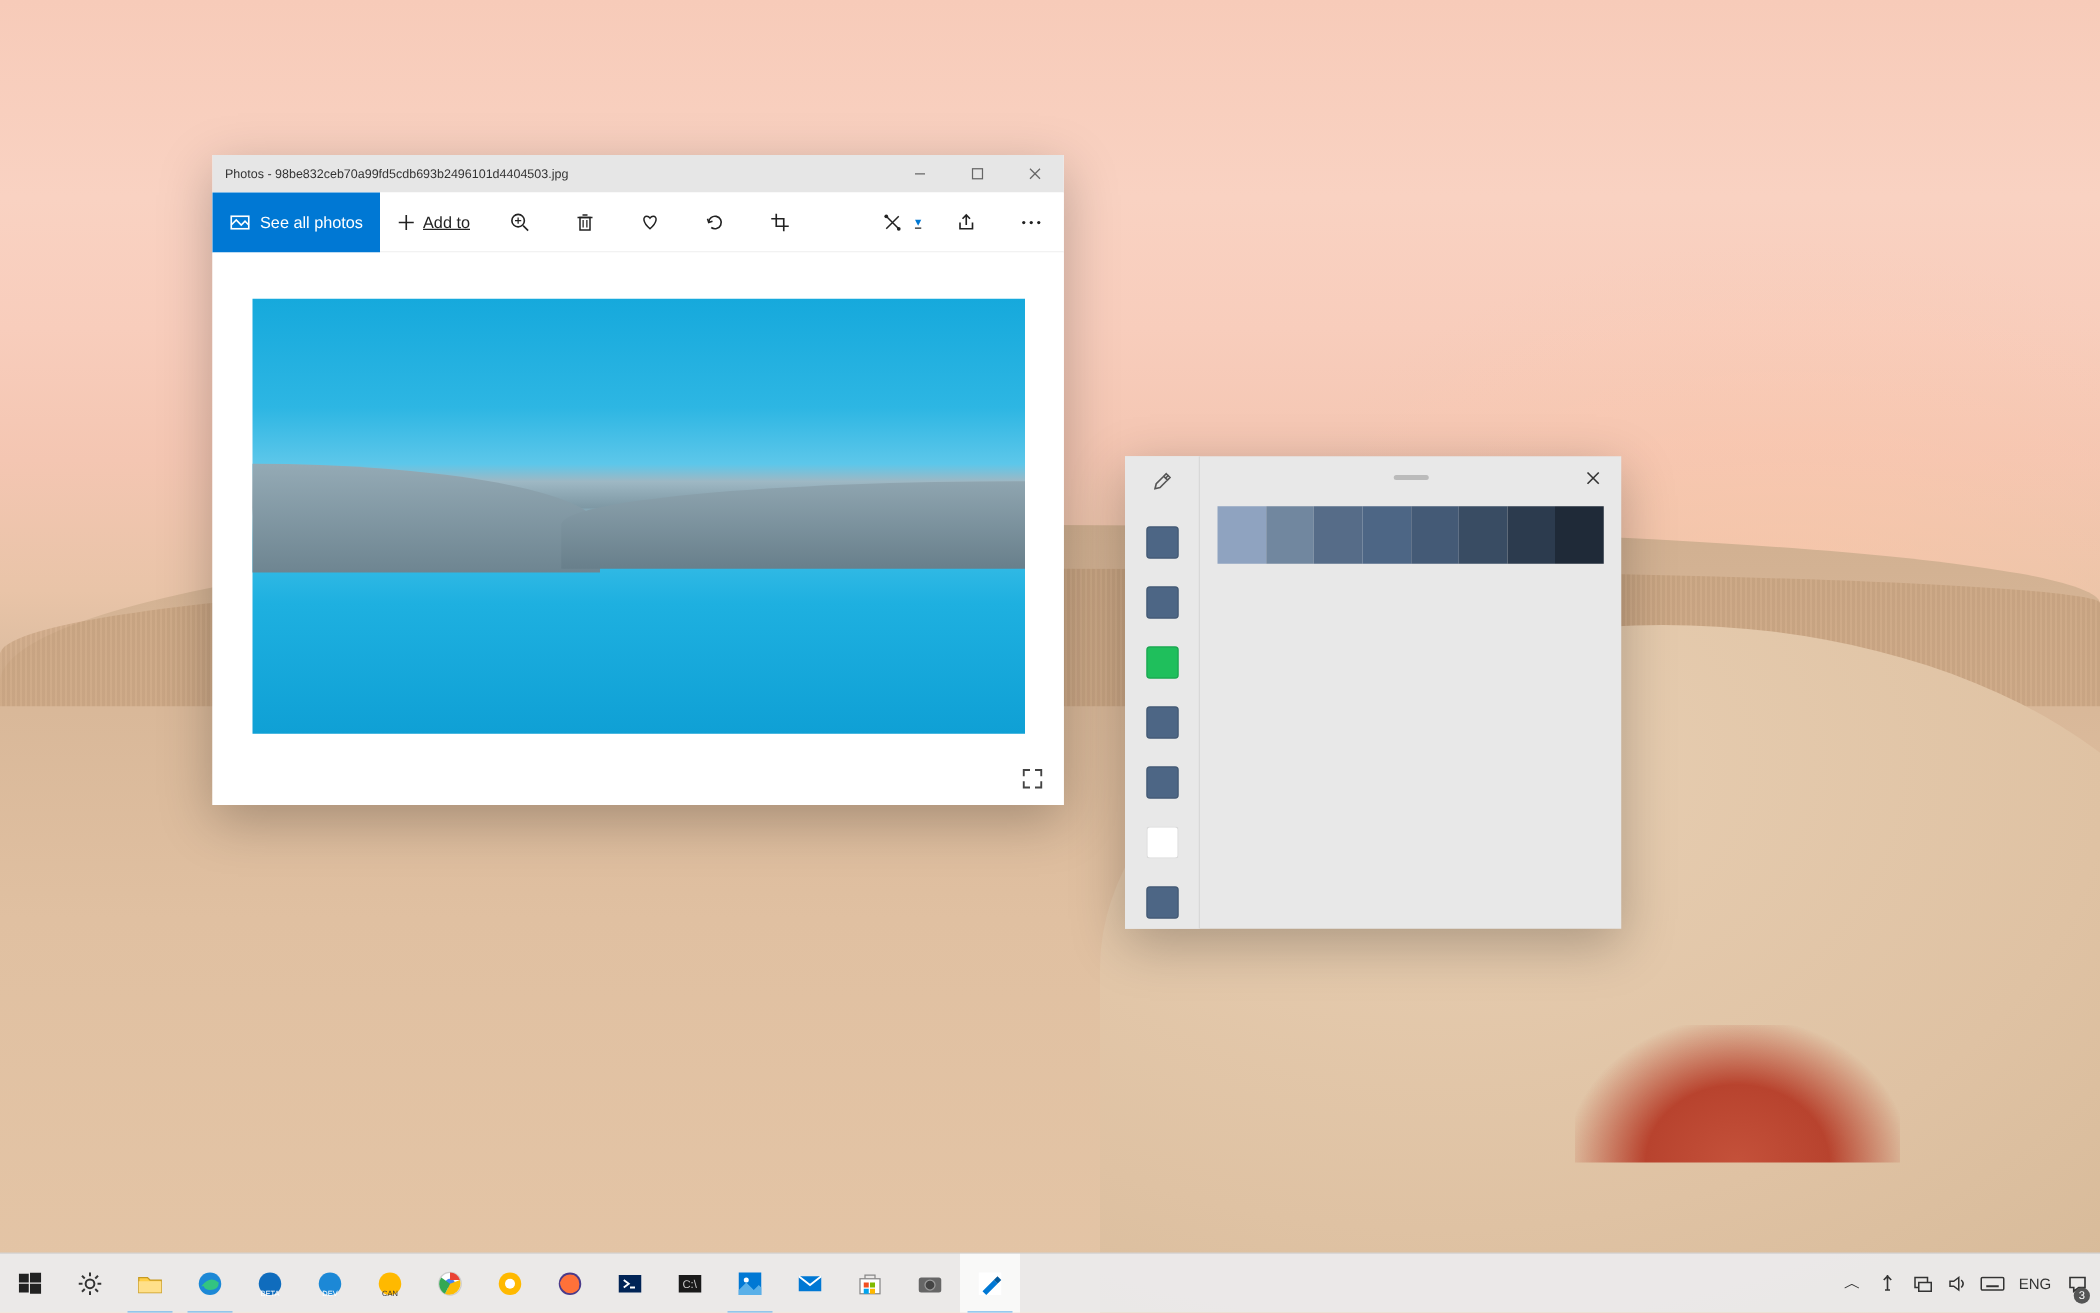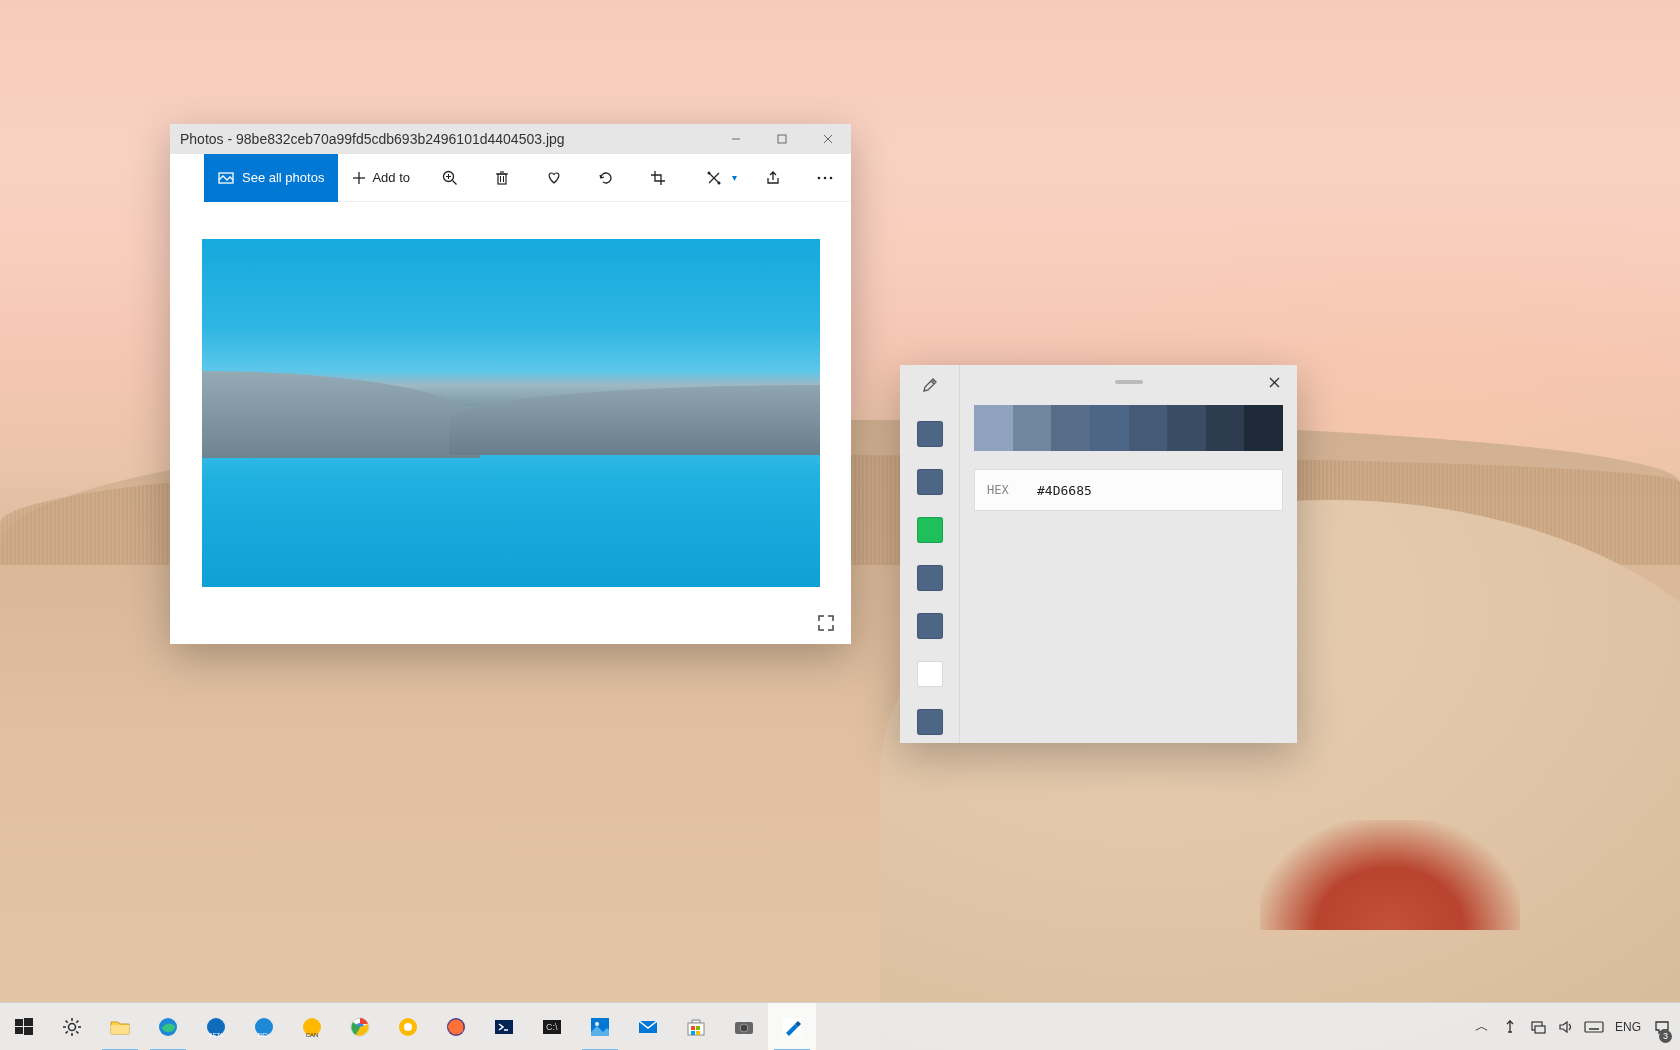--- a/index.html
+++ b/index.html
@@ -33,35 +33,34 @@
   .photos-window {
     position: absolute; left: 170px; top: 124px;
     width: 681px; height: 520px;
     background: #fff;
     box-shadow: 0 12px 40px rgba(0,0,0,0.25);
     display: flex; flex-direction: column;
   }
   .titlebar {
     height: 30px; background: #e6e6e6;
     display: flex; align-items: center; justify-content: space-between;
-    font-size: 14px; color: #333; padding-left: 10px;
+    font-size: 10px; color: #333; padding-left: 10px;
   }
   .titlebar-controls { display:flex; }
   .titlebar-controls div { width:46px; height:30px; display:flex; align-items:center; justify-content:center; color:#666; font-size:13px; }
 
   .toolbar {
     height: 48px; background: #fff; display:flex; align-items:center;
     border-bottom: 1px solid #eee;
-    margin-left: 34px;
   }
   .see-all {
     background: #0078d4; color:#fff; height:48px; padding:0 14px;
     display:flex; align-items:center; gap:8px; font-size:13px;
   }
-  .tool-btn { height:48px; padding:0 14px; display:flex; align-items:center; gap:6px; color:#222; font-size:13px; }
+  .tool-btn { height:48px; padding:0 14px; display:flex; align-items:center; gap:6px; color:#222; font-size:13px;text-decoration:underline; }
   .tool-btn.icon-only { padding:0; width:52px; justify-content:center; }
   .chevron-down { font-size:10px; color:#0078d4; margin-left:4px; }
 
   .photo-area { flex:1; background:#fff; display:flex; align-items:center; justify-content:center; position:relative; }
   .photo {
     width: 618px; height: 348px; margin-top:-20px;
     background: linear-gradient(to bottom,
       #16a9dc 0%, #2db6e3 25%, #5dc7ea 38%,
       #9eb8c4 42%, #8ea8b4 45%, #7e98a4 48%,
       #a0d6e8 50%, #3fc0e8 55%, #1eb0e0 70%, #0fa0d5 100%);
@@ -293,24 +292,20 @@
           <div style="background: rgb(143, 163, 192);"></div>
           <div style="background: rgb(113, 135, 159);"></div>
           <div style="background: rgb(86, 108, 136);"></div>
           <div style="background: rgb(77, 102, 133);"></div>
           <div style="background: rgb(68, 90, 118);"></div>
           <div style="background: rgb(57, 76, 99);"></div>
           <div style="background: rgb(44, 59, 78);"></div>
           <div style="background: rgb(31, 42, 56);"></div>
         </div>
 
-      <div class="color-row">
-        <span class="label">HEX</span>
-        <span class="value">#4D6685</span>
-      </div>
     </div>
   </div>
 
   <div class="taskbar">
     <div class="tb-left">
       <div class="tb-btn">
         <span class="tb-icon">
           <svg width="18" height="18">
               <rect x="0" y="1" width="8" height="7" fill="#222"></rect>
               <rect x="9" y="0" width="9" height="8" fill="#222"></rect>

